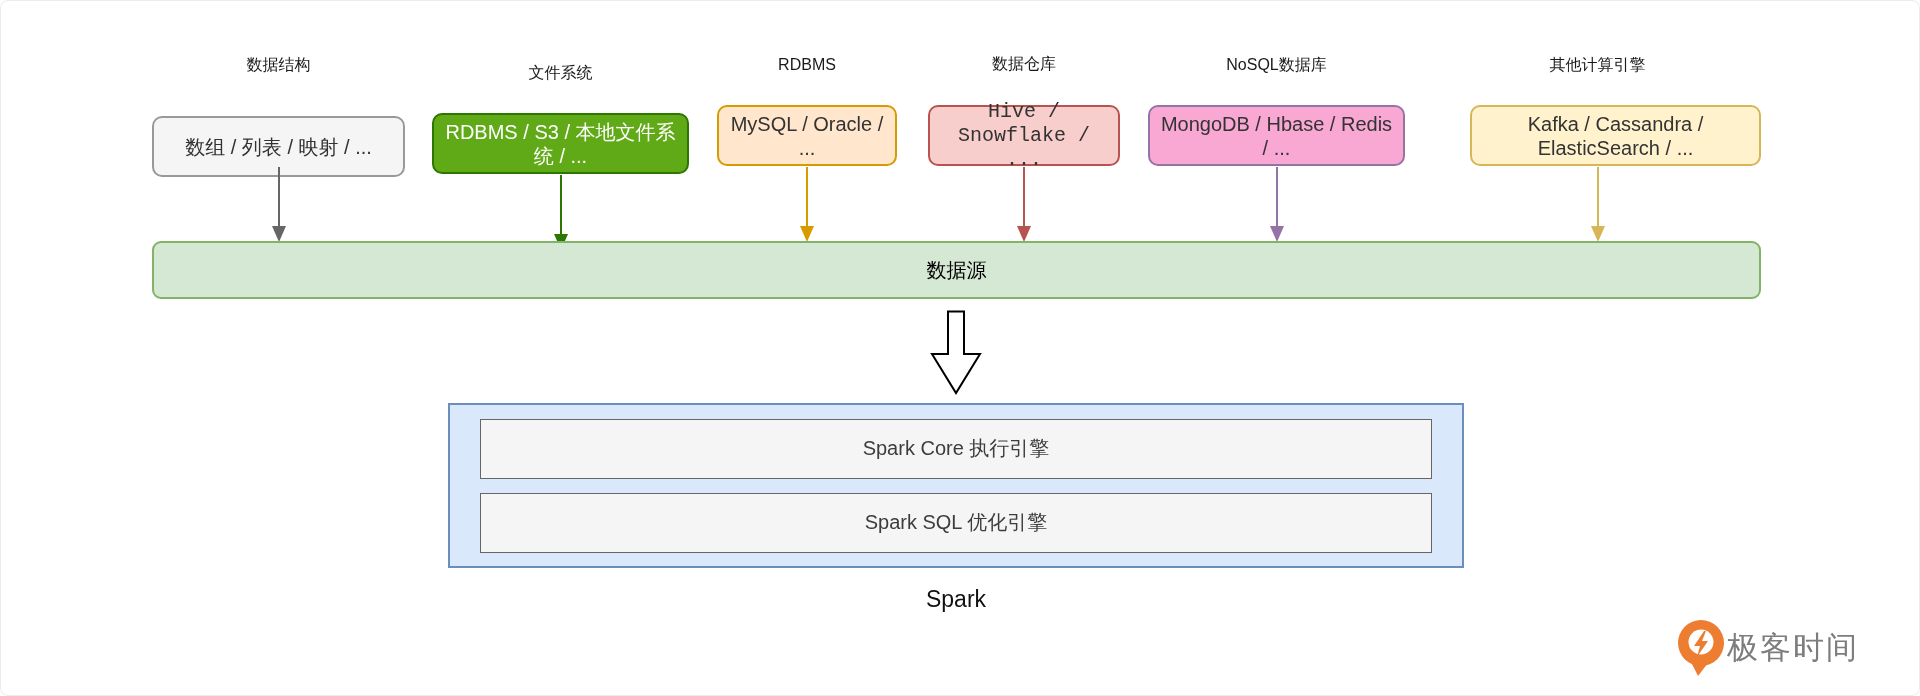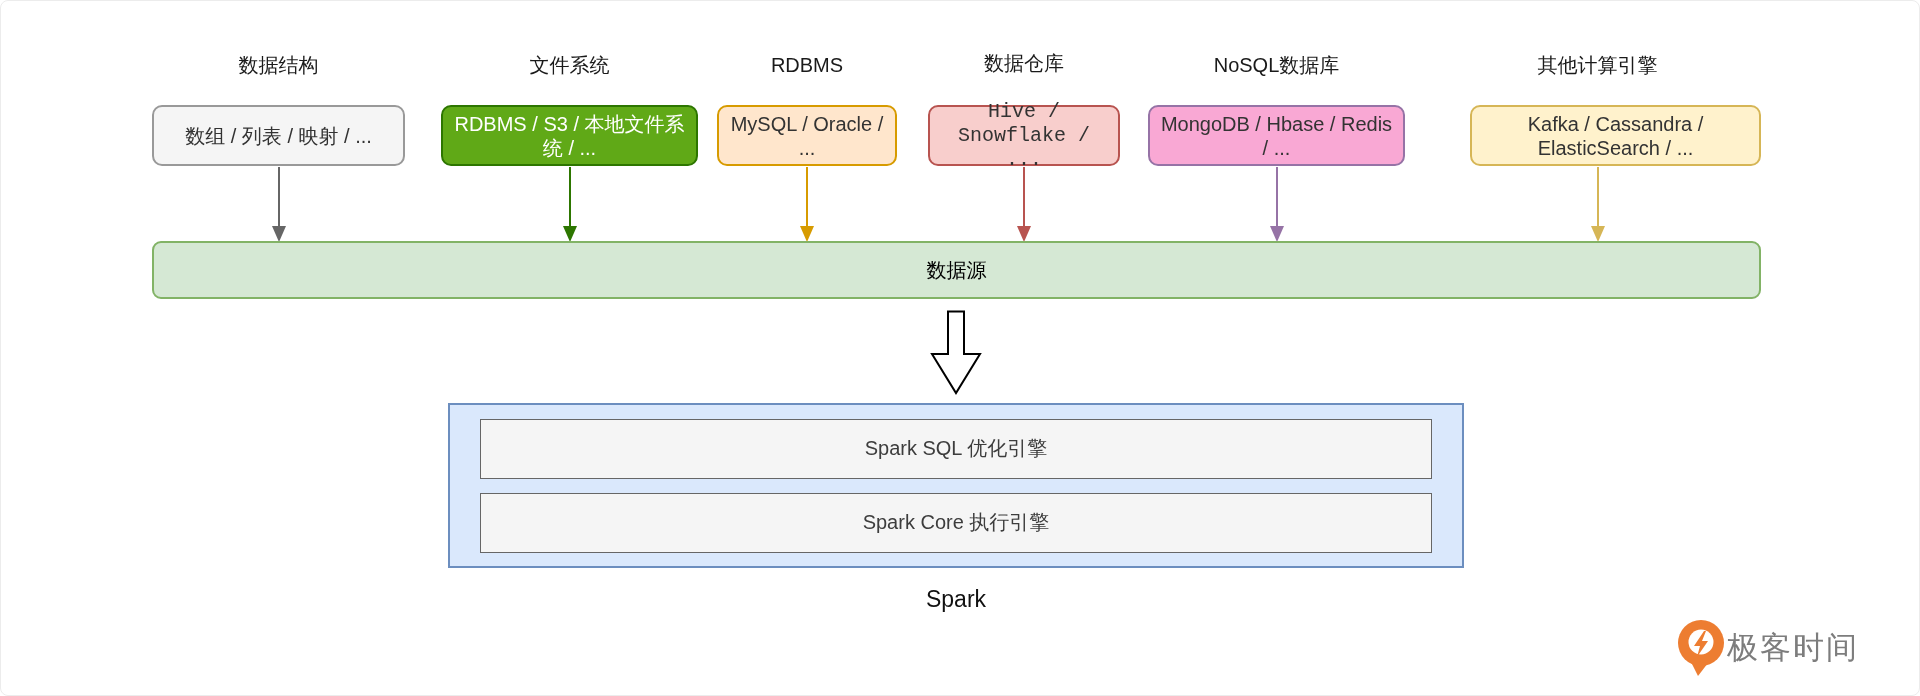--- a/index.html
+++ b/index.html
@@ -5,21 +5,21 @@
   html,body{margin:0;padding:0;background:#ffffff;}
   body{font-family:"Liberation Sans","DejaVu Sans",sans-serif;}
   .canvas{
     position:relative;width:1918px;height:694px;background:#ffffff;
     border:1px solid #ececec;border-radius:8px;overflow:hidden;
   }
   
   .col{position:absolute;top:0;height:240px;}
   .cat-label{
     position:absolute;top:52px;left:0;right:0;text-align:center;
-    font-size:20px;font-weight:500;color:#1a1a1a;line-height:24px;white-space:nowrap;
+    font-size:16px;font-weight:500;color:#1a1a1a;line-height:24px;white-space:nowrap;
   }
   .src-box{
     position:absolute;top:104px;left:0;right:0;height:61px;box-sizing:border-box;
     border-radius:10px;border:2px solid transparent;
     display:flex;align-items:center;justify-content:center;text-align:center;
     font-size:20px;line-height:24px;padding:2px 6px;
   }
   .col-arrow{position:absolute;top:166px;left:50%;transform:translateX(-50%);}
   
   .bar{
@@ -50,29 +50,29 @@
   .logo-text{font-size:31px;color:#7d7d7d;font-weight:500;margin-left:2px;letter-spacing:2px;}
 </style>
 </head>
 <body>
 
 <div class="canvas">
 
   <div id="columns">
       <div class="col" style="left: 151px; width: 253px;">
         <div class="cat-label">数据结构</div>
-        <div class="src-box" style="background: rgb(245, 245, 245); border-color: rgb(153, 153, 153); color: rgb(51, 51, 51);">
+        <div class="src-box" style="background: rgb(245, 245, 245); border-color: rgb(153, 153, 153); color: rgb(51, 51, 51); margin-top: 11px;">
           <span>数组 / 列表 / 映射 / ...</span>
         </div>
         <svg width="24" height="78" class="col-arrow">
           <line x1="12" y1="0" x2="12" y2="61" stroke="#666666" stroke-width="2"></line>
           <polygon points="5,59 19,59 12,75" fill="#666666"></polygon>
         </svg>
       </div>
-      <div class="col" style="left: 440px; width: 257px;">
+      <div class="col" style="left: 431px; width: 257px; margin-top: 8px;">
         <div class="cat-label">文件系统</div>
         <div class="src-box" style="background: rgb(96, 169, 23); border-color: rgb(45, 118, 0); color: rgb(255, 255, 255);">
           <span>RDBMS / S3 / 本地文件系统 / ...</span>
         </div>
         <svg width="24" height="78" class="col-arrow">
           <line x1="12" y1="0" x2="12" y2="61" stroke="#2d7600" stroke-width="2"></line>
           <polygon points="5,59 19,59 12,75" fill="#2d7600"></polygon>
         </svg>
       </div>
       <div class="col" style="left: 716px; width: 180px;">
@@ -120,24 +120,24 @@
   <div class="bar" style="background: rgb(213, 232, 212); border-color: rgb(130, 179, 102);">
     <span class="bar-label">数据源</span>
   </div>
 
   <svg class="flow-arrow" width="64" height="86" viewBox="0 0 64 86">
     <path id="flow-arrow-path" d="M24,1.5 L40,1.5 L40,44 L56,44 L32,83 L8,44 L24,44 Z" fill="#ffffff" stroke="#000000" stroke-width="2" stroke-linejoin="miter"></path>
   </svg>
 
   <div class="spark-container" style="background: rgb(218, 232, 252); border-color: rgb(108, 142, 191);">
     <div class="engine" style="background: rgb(245, 245, 245); border-color: rgb(102, 102, 102);">
-      <span>Spark SQL 优化引擎</span>
+      <span>Spark Core 执行引擎</span>
     </div>
     <div class="engine" style="background: rgb(245, 245, 245); border-color: rgb(102, 102, 102);">
-      <span>Spark Core 执行引擎</span>
+      <span>Spark SQL 优化引擎</span>
     </div>
   </div>
 
   <div class="spark-caption">Spark</div>
 
   <div class="logo">
     <svg width="48" height="58" viewBox="0 0 48 58">
       <circle id="logo-circle" cx="24" cy="24" r="23" fill="#ed7d31"></circle>
       <polygon id="logo-tail" points="13,41 31,44 21,57" fill="#ed7d31"></polygon>
       <circle cx="24" cy="23" r="12.5" fill="#ffffff"></circle>

